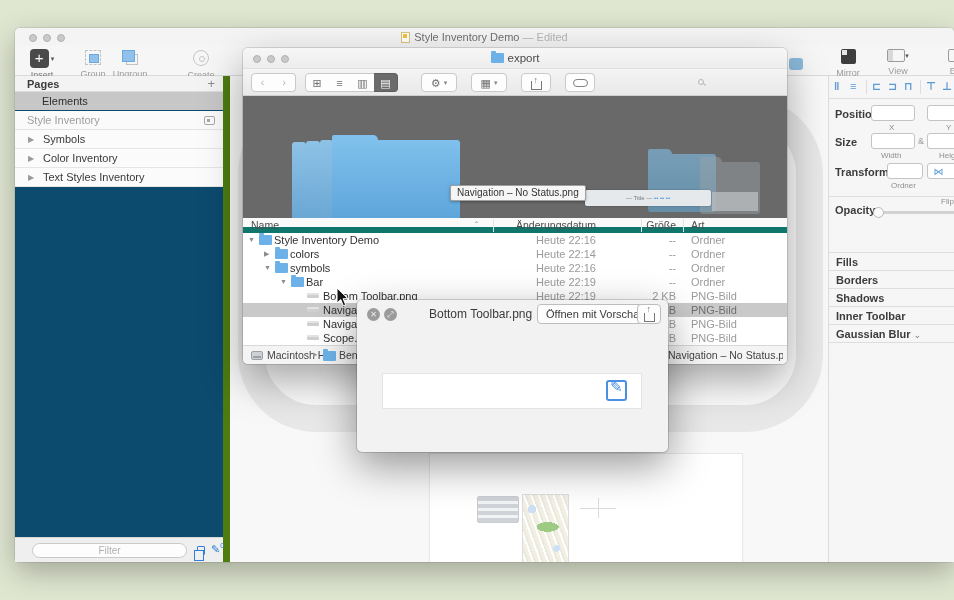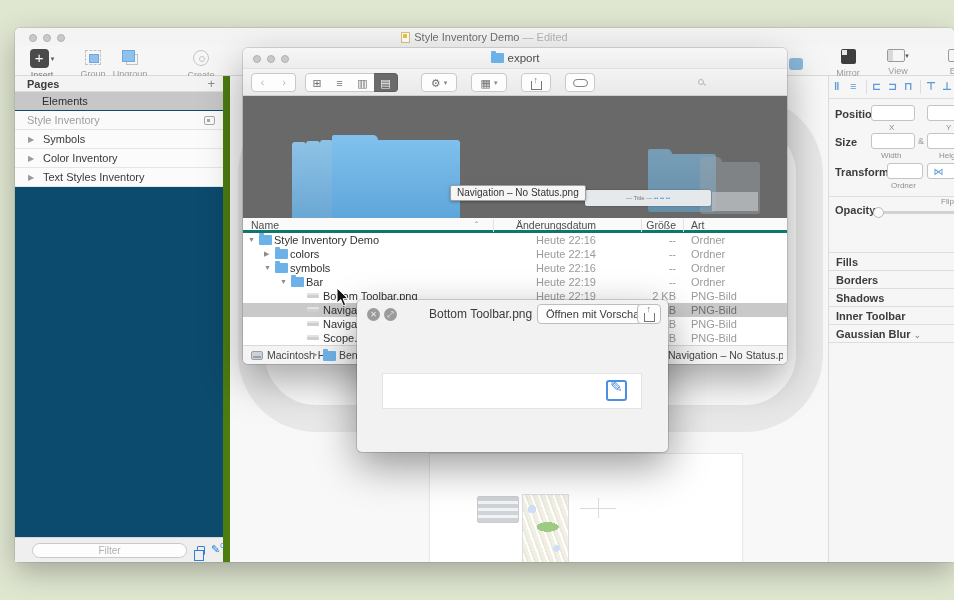--- a/index.html
+++ b/index.html
@@ -175,21 +175,21 @@
   #cf-navbar { position:absolute; left:342px; top:94px; width:126px; height:16px; background:#e6e9ec; border-radius:2px;
                font-size:6px; color:#777; text-align:center; line-height:16px; box-shadow:0 0 2px rgba(0,0,0,.3); }
   #cf-navbar .nb-blue { color:#4a90e2; }
   #cf-navstrip { position:absolute; left:469px; top:96px; width:46px; height:19px; background:#b9bcbe; opacity:.8; }
 
   
   #tooltip { position:absolute; left:450px; top:185px; z-index:15; background:#f6f6f6; border:1px solid #9f9f9f;
              border-radius:2px; font-size:10px; color:#333; padding:1px 6px 2px; box-shadow:0 1px 3px rgba(0,0,0,.3); }
 
   
-  #fd-header { position:absolute; left:0; top:170px; right:0; height:15px; background:#fafafa; border-bottom:3px solid #0f766e;
+  #fd-header { position:absolute; left:0; top:170px; right:0; height:15px; background:#fafafa; border-bottom:6px solid #0f766e;
                font-size:10.5px; color:#4c4c4c; }
   #fd-header .h-name { position:absolute; left:8px; top:1px; }
   #fd-header .h-sort { position:absolute; left:232px; top:2px; color:#8b8b8b; font-size:9px; }
   #fd-header .h-date { position:absolute; left:273px; top:1px; }
   #fd-header .h-size { position:absolute; left:385px; width:48px; top:1px; text-align:right; }
   #fd-header .h-kind { position:absolute; left:448px; top:1px; }
   .h-sep { position:absolute; top:1px; width:1px; height:13px; background:#e2e2e2; }
   #fd-list { position:absolute; left:0; top:185px; right:0; height:112px; background:#fff; font-size:11px; color:#313131; }
   .frow { position:absolute; left:0; right:0; height:14px; line-height:14px; }
   .frow.sel { background:#c9c9c9; }

